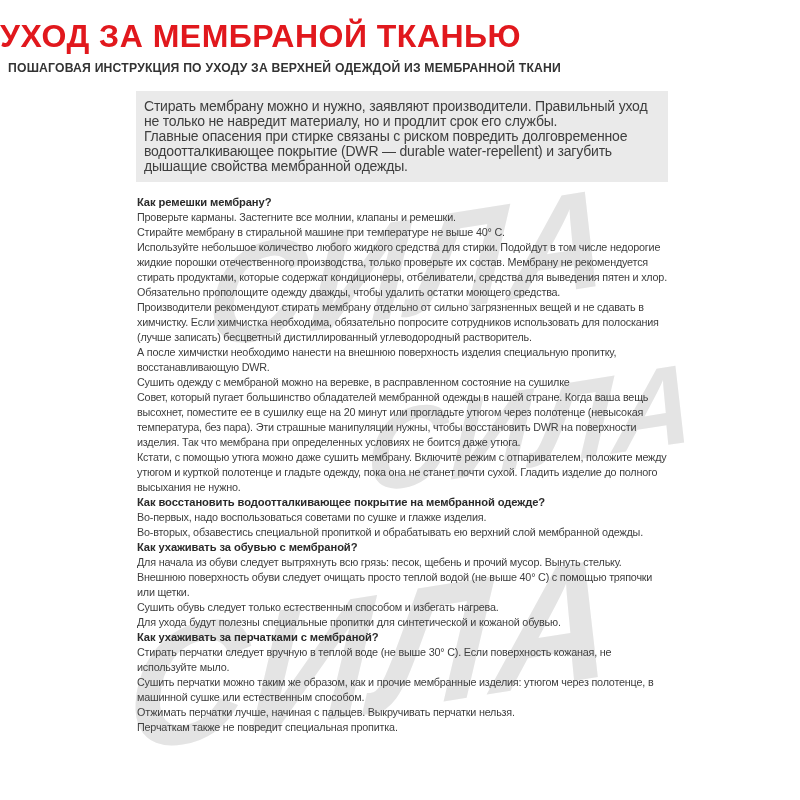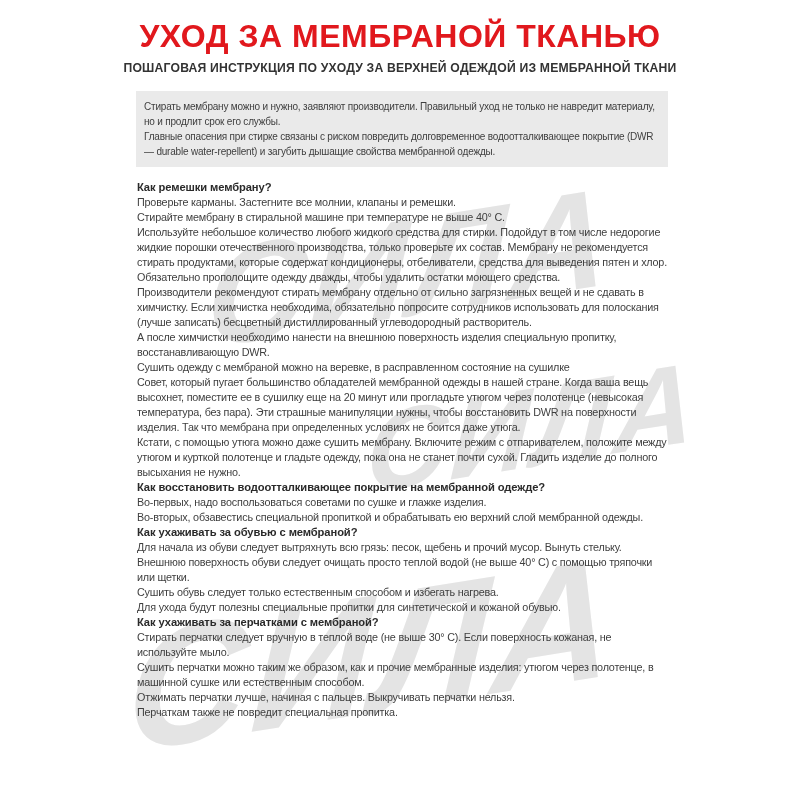--- a/index.html
+++ b/index.html
@@ -7,26 +7,26 @@
   .page{position:relative;width:800px;height:800px;overflow:hidden;background:#fff;}
 
   
   .watermark-layer{position:absolute;inset:0;z-index:0;pointer-events:none;overflow:hidden;}
   .wm{position:absolute;font-weight:bold;font-style:italic;line-height:1;white-space:nowrap;
       color:#e4e4e4;transform:rotate(-9deg) skewX(-12deg);letter-spacing:4px;}
   .wm1{left:205px;top:198px;font-size:138px;}
   .wm2{left:365px;top:372px;font-size:112px;}
   .wm3{left:125px;top:570px;font-size:168px;}
 
-  header{position:relative;z-index:1;text-align:center;padding-top:18px;}
+  header{position:relative;z-index:1;text-align:left;padding-top:18px;}
   h1{margin:0;font-size:32px;font-weight:bold;letter-spacing:0.5px;color:#e1181d;}
   h2{margin:6px 8px 0;font-size:12.2px;font-weight:bold;letter-spacing:0.2px;color:#333333;}
 
   .intro-box{position:relative;z-index:1;margin:16px 132px 0 136px;background:#eaeaea;
-             padding:8px 10px 8px 8px;font-size:10px;line-height:15px;color:#3e3e3e;
+             padding:8px 10px 8px 8px;font-size:14px;line-height:15px;color:#3e3e3e;
              letter-spacing:-0.2px;}
   .intro-box p{margin:0;}
 
   main{position:relative;z-index:1;margin:13px 130px 0 137px;font-size:10.8px;line-height:15px;
        color:#3e3e3e;letter-spacing:-0.2px;}
   main p{margin:0;}
   main h3{margin:0;font-size:11.2px;line-height:15px;font-weight:bold;color:#2a2a2a;letter-spacing:-0.1px;}
 </style>
 </head>
 <body>

